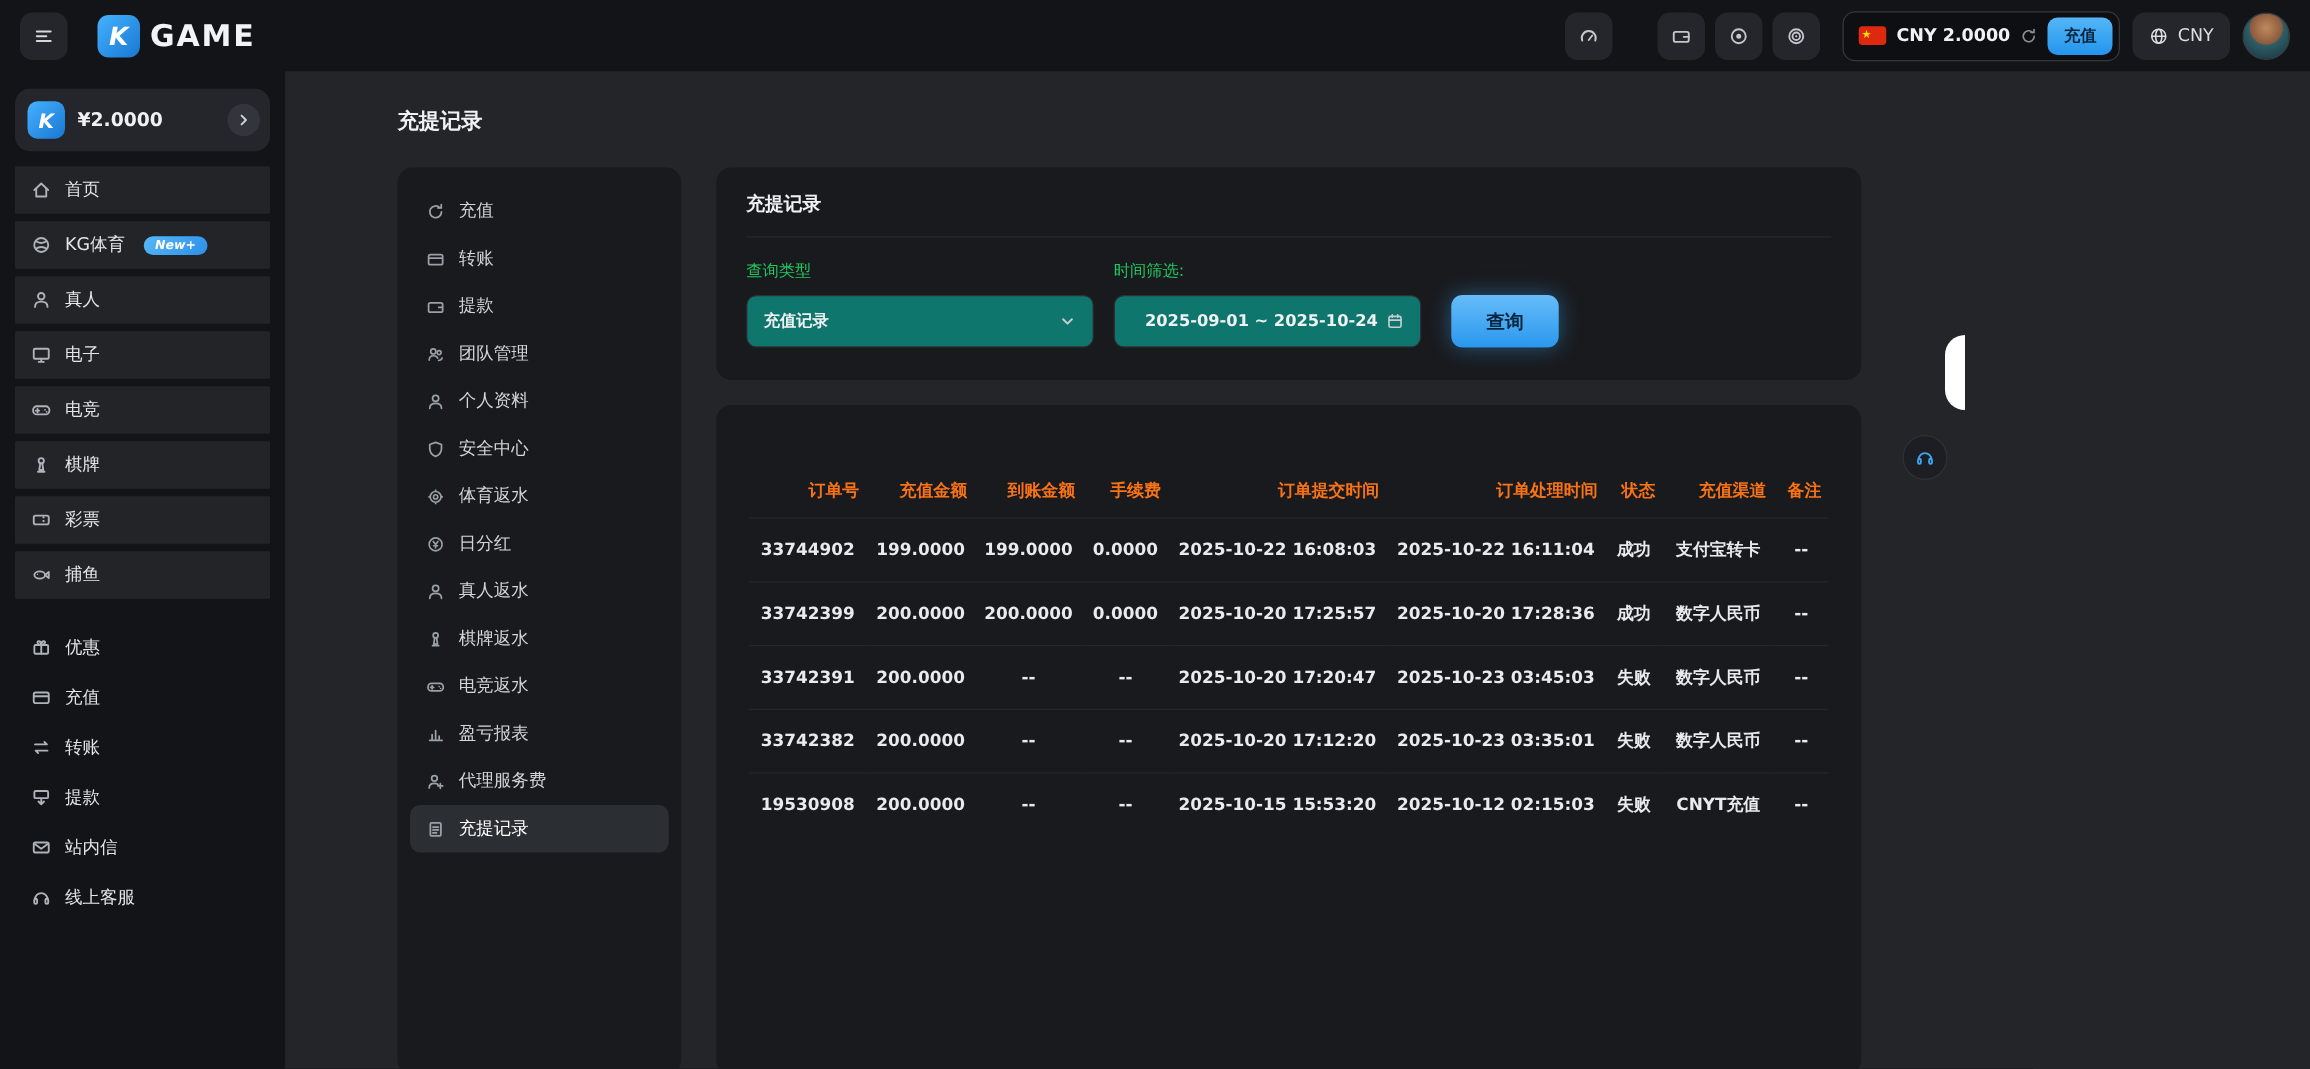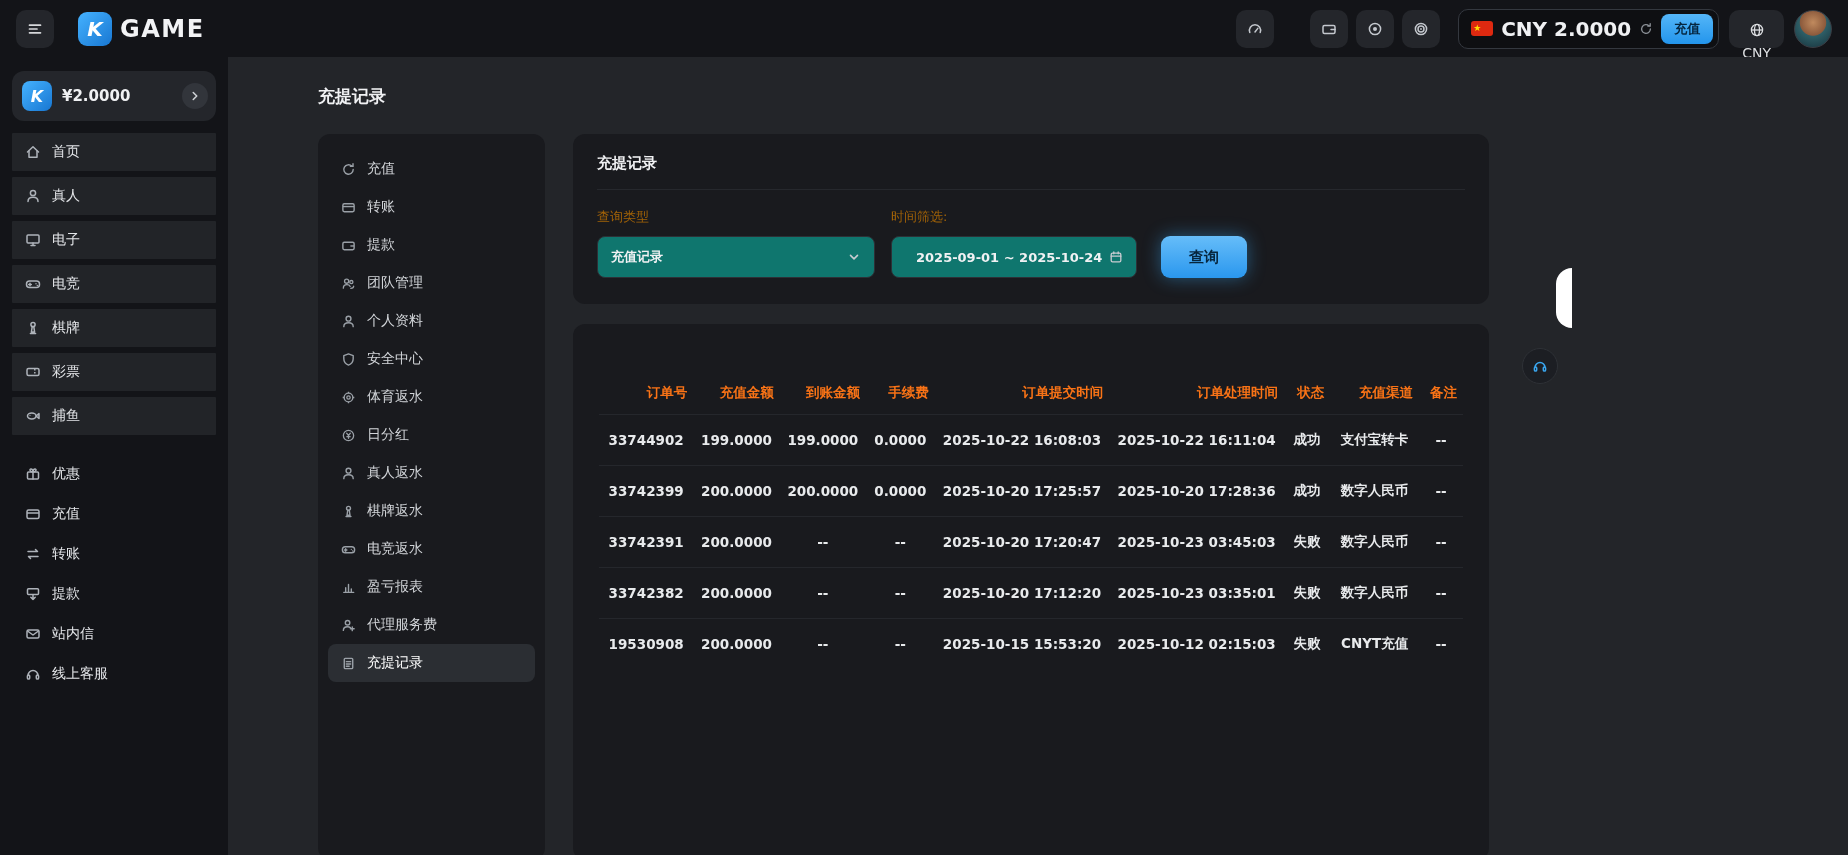--- a/index.html
+++ b/index.html
@@ -25,27 +25,27 @@
     font-size:20px; font-style:italic; display:flex; align-items:center; justify-content:center; }
   .logo-text { font-size:24px; font-weight:800; letter-spacing:1.5px; color:#f2f3f5;text-align:right; }
   .topbar-right { margin-left:auto; display:flex; align-items:center; gap:10px; }
   .tb-iconbtn { width:38px; height:38px; border-radius:10px; background:#24262b;
     display:flex; align-items:center; justify-content:center; color:#c4c8ce; cursor:pointer; }
   .tb-group { display:flex; align-items:center; gap:8px; margin-right:8px; }
   .currency-pill { height:40px; border:1px solid #34383f; background:#0e0f12; border-radius:10px;
     display:flex; align-items:center; gap:8px; padding:0 5px 0 12px; }
   .flag { width:22px; height:15px; border-radius:3px; background:#de2910; color:#ffde00;
     font-size:9px; line-height:15px; padding-left:2px; overflow:hidden; }
-  .cur-val { font-weight:bold; font-size:20px; color:#f0f1f3; white-space:nowrap; }
+  .cur-val { font-weight:bold; font-size:14px; color:#f0f1f3; white-space:nowrap; }
   .refresh-ic { color:#8b9097; }
   .deposit-btn { height:30px; padding:0 13px; border-radius:8px;
     background:linear-gradient(180deg,#54b6f8,#2395ec); color:#05263f; font-weight:bold;
     font-size:13px; display:flex; align-items:center; cursor:pointer; white-space:nowrap; }
   .lang-pill { height:38px; border-radius:10px; background:#24262b; display:flex;
-    align-items:center; gap:7px; padding:12px 13px; font-size:14px; color:#dcdee1; cursor:pointer;flex-direction:column; }
+    align-items:center; gap:7px; padding:0 13px; font-size:14px; color:#dcdee1; cursor:pointer; }
   .avatar { width:38px; height:38px; border-radius:50%; border:1px solid #3a3e45;
     background:radial-gradient(circle at 50% 32%, #c08a5e 0%, #8c5a3c 42%, #2e5e66 45%, #16323c 100%); }
 
   
   .sidebar { position:absolute; top:57px; left:0; width:228px; height:798px;
     padding:14px 12px; display:flex; flex-direction:column; gap:6px; background:#131418; }
   .wallet-card { height:50px; border-radius:12px; background:#24262b; display:flex;
     align-items:center; gap:10px; padding:0 8px 0 10px; margin-bottom:6px; }
   .wallet-tile { width:30px; height:30px; border-radius:8px;
     background:linear-gradient(135deg,#45b2ff,#1877d2); display:flex; align-items:center;
@@ -72,21 +72,21 @@
     margin:0 2px; font-size:14px; color:#d2d5d9; border-radius:8px; cursor:pointer; }
   .sub-item .ic { color:#9aa0a7; width:15px; height:15px; }
   .sub-item.active { background:#2b2e33; color:#fff; }
 
   .right-col { width:916px; display:flex; flex-direction:column; gap:20px; }
   .card { background:#191a1e; border-radius:12px; }
   .filter-card { padding:20px 24px 26px; }
   .filter-title { font-size:15px; font-weight:bold; color:#f0f1f3; padding-bottom:16px;
     border-bottom:1px solid #26282d; }
   .filter-row { display:flex; align-items:flex-end; gap:16px; margin-top:18px; }
-  .field-label { font-size:13px; color:#a16207; margin-bottom:10px; display:block; }
+  .field-label { font-size:13px; color:#22c55e; margin-bottom:10px; display:block; }
   .select-box, .date-box { height:42px; background:#0f766e; border:1px solid #2d3036;
     border-radius:8px; display:flex; align-items:center; justify-content:space-between;
     padding:0 13px; font-size:13px; font-weight:bold; color:#f0f1f3; cursor:pointer;text-align:right; }
   .select-box { width:278px; }
   .date-box { width:246px; margin-right:8px;padding-left:24px; }
   .select-box .ic, .date-box .ic { color:#c9ccd1; }
   .search-btn { width:86px; height:42px; border-radius:9px;
     background:linear-gradient(180deg,#66bdf9,#2a97ee);
     box-shadow:0 0 18px rgba(58,167,240,.45);
     color:#07263e; font-weight:bold; font-size:15px; display:flex; align-items:center;
@@ -196,20 +196,30 @@
   </div>
 
   <div class="side-item">
     <span>
         <svg class="ic" viewBox="0 0 16 16" fill="none" stroke="currentColor" stroke-width="1.5" stroke-linecap="round" stroke-linejoin="round">
           <path d="M2.5 8 8 2.8 13.5 8"></path>
           <path d="M4 7v6.2h8V7"></path>
         </svg>
       </span>
     <span>首页</span>
+  </div>
+  <div class="side-item">
+    <span>
+        <svg class="ic" viewBox="0 0 16 16" fill="none" stroke="currentColor" stroke-width="1.5">
+          <circle cx="8" cy="8" r="5.6"></circle>
+          <path d="M3.3 4.8c3 2 6.4 2 9.4 0M3.3 11.2c3-2 6.4-2 9.4 0"></path>
+        </svg>
+      </span>
+    <span>KG体育</span>
+    <span class="badge-new">New+</span>
   </div>
   <div class="side-item">
     <span>
         <svg class="ic" viewBox="0 0 16 16" fill="none" stroke="currentColor" stroke-width="1.5" stroke-linecap="round">
           <circle cx="8" cy="5" r="2.6"></circle>
           <path d="M3 13.5c0-2.8 2.2-4.2 5-4.2s5 1.4 5 4.2"></path>
         </svg>
       </span>
     <span>真人</span>
   </div>

